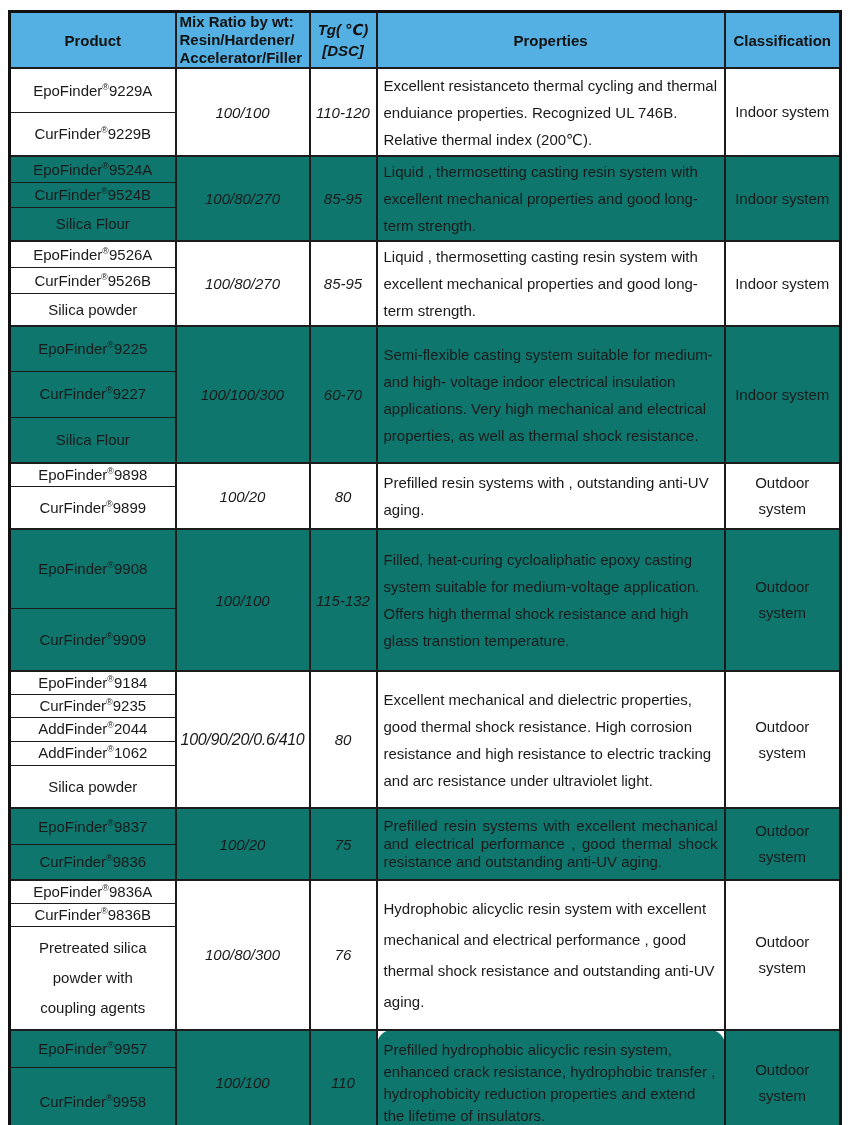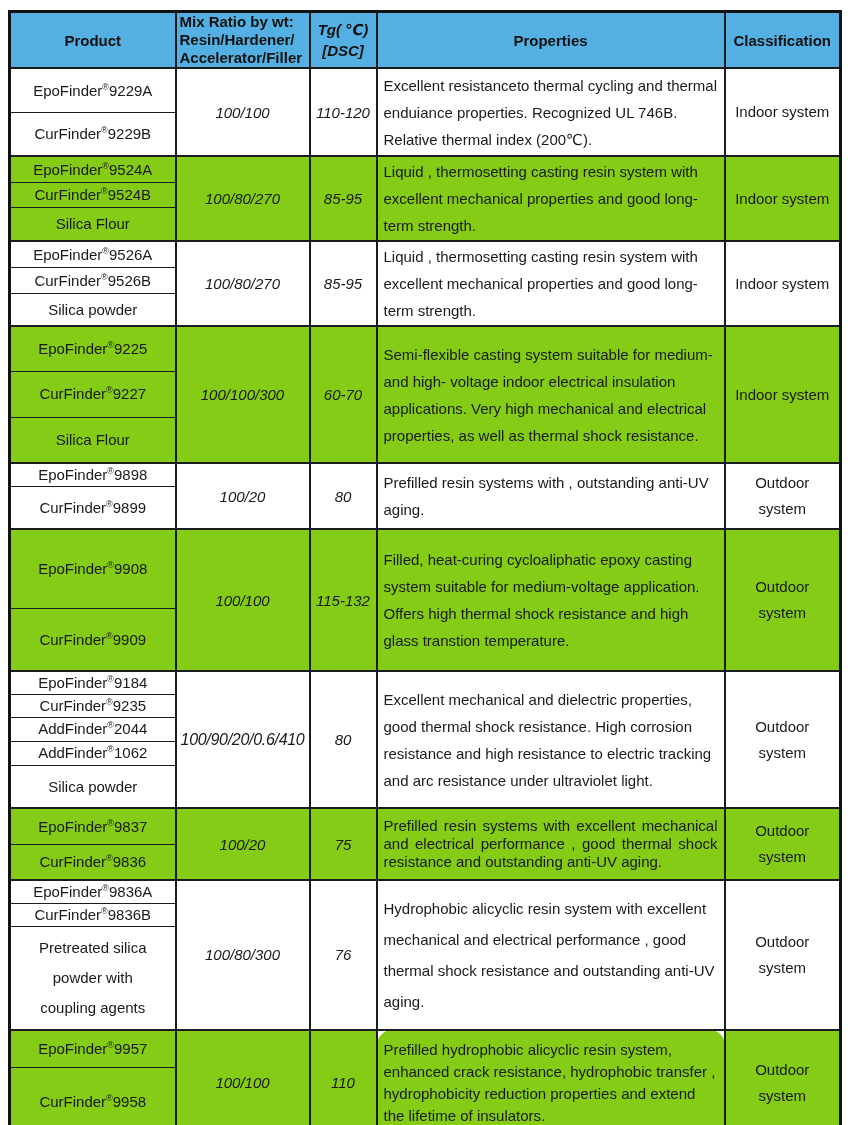--- a/index.html
+++ b/index.html
@@ -45,21 +45,21 @@
   .th-tg {
     white-space: pre-line;
     line-height: 21px;
     font-style: italic;
   }
   td {
     font-size: 15px;
     vertical-align: middle;
     background: #ffffff;
   }
-  td.band { background: #84cc16; }
+  td.band { background: #0f766e; }
   .prod {
     text-align: center;
     padding: 0 4px;
     line-height: 1.3;
   }
   .prod.pfirst { border-bottom-width: 1px; }
   .prod.pmid   { border-top-width: 1px; border-bottom-width: 1px; }
   .prod.plast  { border-top-width: 1px; }
   .prod-tall   { line-height: 30px; padding: 6px 16px; }
   .mix, .tg {

